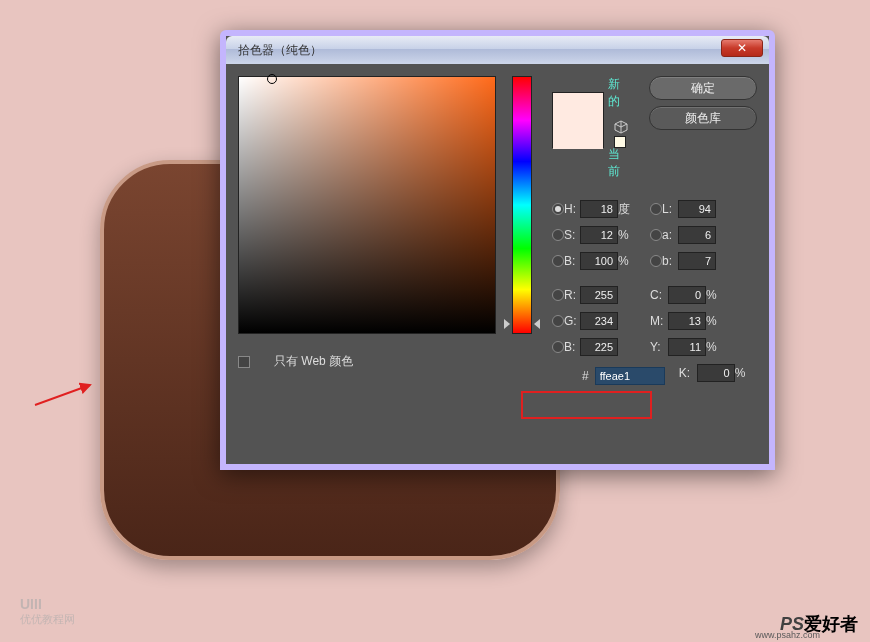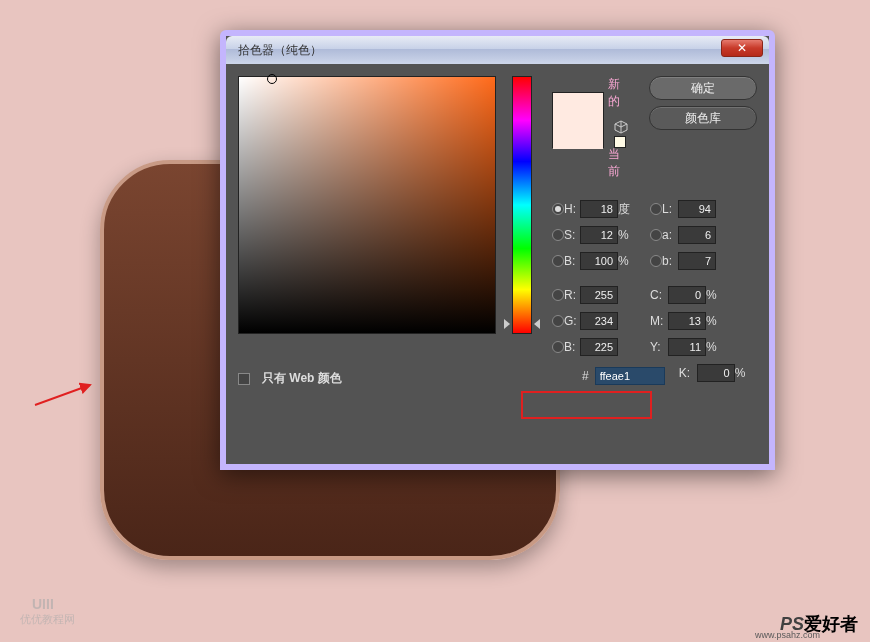--- a/index.html
+++ b/index.html
@@ -152,45 +152,44 @@
     .hue-arrow-l, .hue-arrow-r {
       position: absolute;
       top: 243px;
       width: 0; height: 0;
       border-top: 5px solid transparent;
       border-bottom: 5px solid transparent;
     }
     .hue-arrow-l { left: -8px; border-left: 6px solid #ccc; }
     .hue-arrow-r { right: -8px; border-right: 6px solid #ccc; }
     .web-only {
-      margin-top: 36px;
-      display: flex;
-      align-items: center;
-      gap: 12px;
+      margin-top: 19px;
+      display: flex;
+      align-items: center;
+      gap: 24px;
       color: #ddd;
-      font-weight: bold;
     }
     .checkbox {
       width: 12px;
       height: 12px;
       border: 1px solid #888;
       background: #444;
       cursor: pointer;
     }
     .right-col {
       margin-left: 20px;
       flex: 1;
       position: relative;
     }
     .color-preview {
       position: absolute;
       left: 0;
       top: 0;
     }
-    .preview-label { color: #f9a8d4; font-size: 12px; position: absolute;}
+    .preview-label { color: #5eead4; font-size: 12px; position: absolute;}
     .label-new { left: 56px; top: 0; }
     .label-cur { left: 56px; top: 70px; }
     .preview-box {
       position: absolute;
       left: 0;
       top: 16px;
       width: 52px;
       height: 56px;
       border: 1px solid #222;
     }
@@ -468,19 +467,19 @@
           </div>
         </div>
       </div>
     </div>
   </div>
 </div>
 
 <div class="highlight-box highlight-hex"></div>
 
 <div class="watermark-left">
-  <div style="font-weight:bold;font-size:14px;margin-left:12px;">UIII</div>
+  <div style="font-weight:bold;font-size:14px;">UIII</div>
   <div>优优教程网</div>
 </div>
 <div class="watermark-right">
   <span class="ps">PS</span><span class="rest">爱好者</span>
 </div>
 <div class="watermark-sub">www.psahz.com</div>
 
 </body></html>

